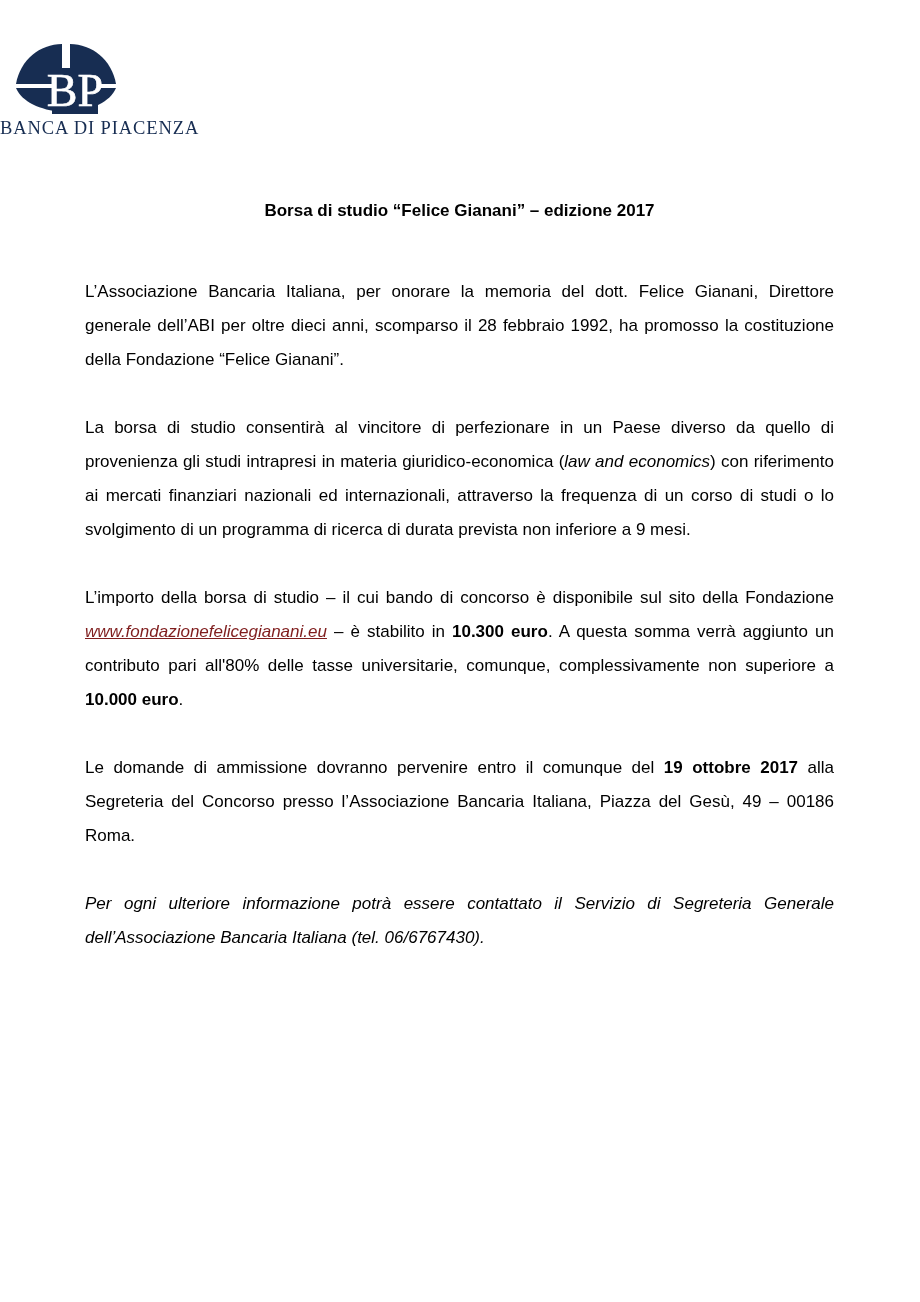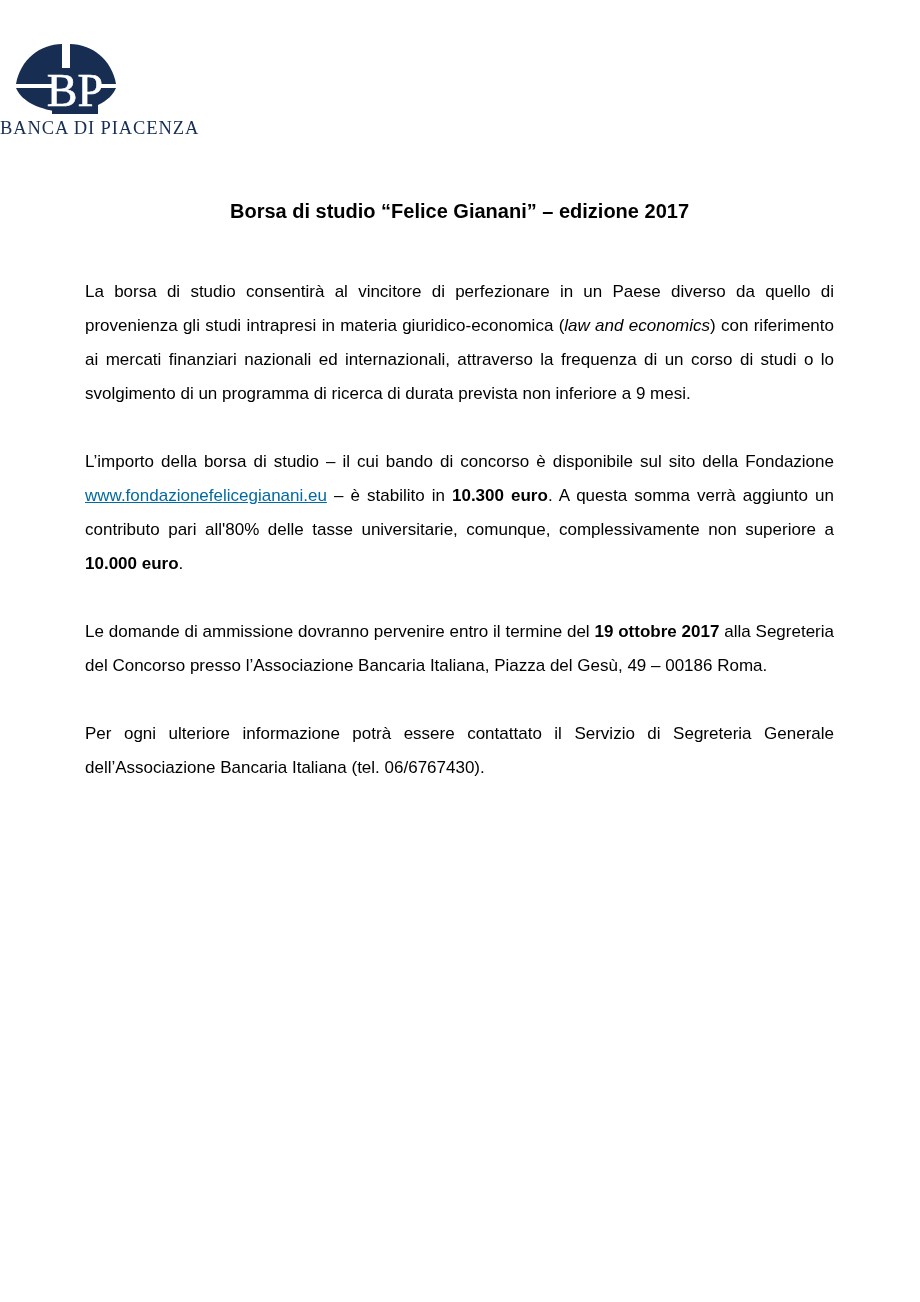--- a/index.html
+++ b/index.html
@@ -47,21 +47,21 @@
 
   
   .doc-title {
     margin: 0;
     padding: 0;
     position: absolute;
     left: 85px;
     right: 86px;
     top: 200px;
     text-align: center;
-    font-size: 20px;
+    font-size: 17px;
     font-weight: bold;
     line-height: 22px;
     color: #000000;
   }
 
   
   .body-copy {
     position: absolute;
     left: 85px;
     top: 275px;
@@ -71,31 +71,33 @@
     margin: 0 0 34px 0;
     font-size: 17px;
     line-height: 34px;
     text-align: justify;
     text-justify: inter-word;
     color: #000000;
     hyphens: none;
   }
   .para:last-child {
     margin-bottom: 4px;
+    font-style: italic;
   }
   .para b,
   .para strong {
     font-weight: bold;
   }
   .para i,
   .para em {
   }
   .url-link {
     text-decoration: underline;
-    color: #0369a1;
+    color: #7f1d1d;
+    font-style: italic;
   }
 </style>
 </head>
 <body>
 
 <div class="page">
 
   <header class="letterhead">
     <svg class="logo-mark" viewBox="0 0 136 84" aria-hidden="true">
 
@@ -109,19 +111,20 @@
 
       <rect x="52" y="38" width="46" height="46" fill="#172d52"></rect>
       <text x="75" y="76" text-anchor="middle" font-family="Liberation Serif, serif" font-size="46" fill="#ffffff" stroke="#ffffff" stroke-width="0.6">BP</text>
     </svg>
     <div class="logo-wordmark">BANCA DI PIACENZA</div>
   </header>
 
   <h1 class="doc-title">Borsa di studio “Felice Gianani” – edizione 2017</h1>
 
   <main class="body-copy">
+    <p class="para"><span>L’Associazione Bancaria Italiana, per onorare la memoria del dott. Felice Gianani, Direttore generale dell’ABI per oltre dieci anni, scomparso il 28 febbraio 1992, ha promosso la costituzione della Fondazione “Felice Gianani”.</span></p>
     <p class="para"><span>La borsa di studio consentirà al vincitore di perfezionare in un Paese diverso da quello di provenienza gli studi intrapresi in materia giuridico-economica (</span><i>law and economics</i><span>) con riferimento ai mercati finanziari nazionali ed internazionali, attraverso la frequenza di un corso di studi o lo svolgimento di un programma di ricerca di durata prevista non inferiore a 9 mesi.</span></p>
     <p class="para"><span>L’importo della borsa di studio – il cui bando di concorso è disponibile sul sito della Fondazione </span><a class="url-link" href="#">www.fondazionefelicegianani.eu</a><span> – è stabilito in </span><b>10.300 euro</b><span>. A questa somma verrà aggiunto un contributo pari all'80% delle tasse universitarie, comunque, complessivamente non superiore a </span><b>10.000 euro</b><span>.</span></p>
-    <p class="para"><span>Le domande di ammissione dovranno pervenire entro il termine del </span><b>19 ottobre 2017</b><span> alla Segreteria del Concorso presso l’Associazione Bancaria Italiana, Piazza del Gesù, 49 – 00186 Roma.</span></p>
+    <p class="para"><span>Le domande di ammissione dovranno pervenire entro il comunque del </span><b>19 ottobre 2017</b><span> alla Segreteria del Concorso presso l’Associazione Bancaria Italiana, Piazza del Gesù, 49 – 00186 Roma.</span></p>
     <p class="para"><span>Per ogni ulteriore informazione potrà essere contattato il Servizio di Segreteria Generale dell’Associazione Bancaria Italiana (tel. 06/6767430).</span></p>
   </main>
 
 </div>
 
 </body></html>

